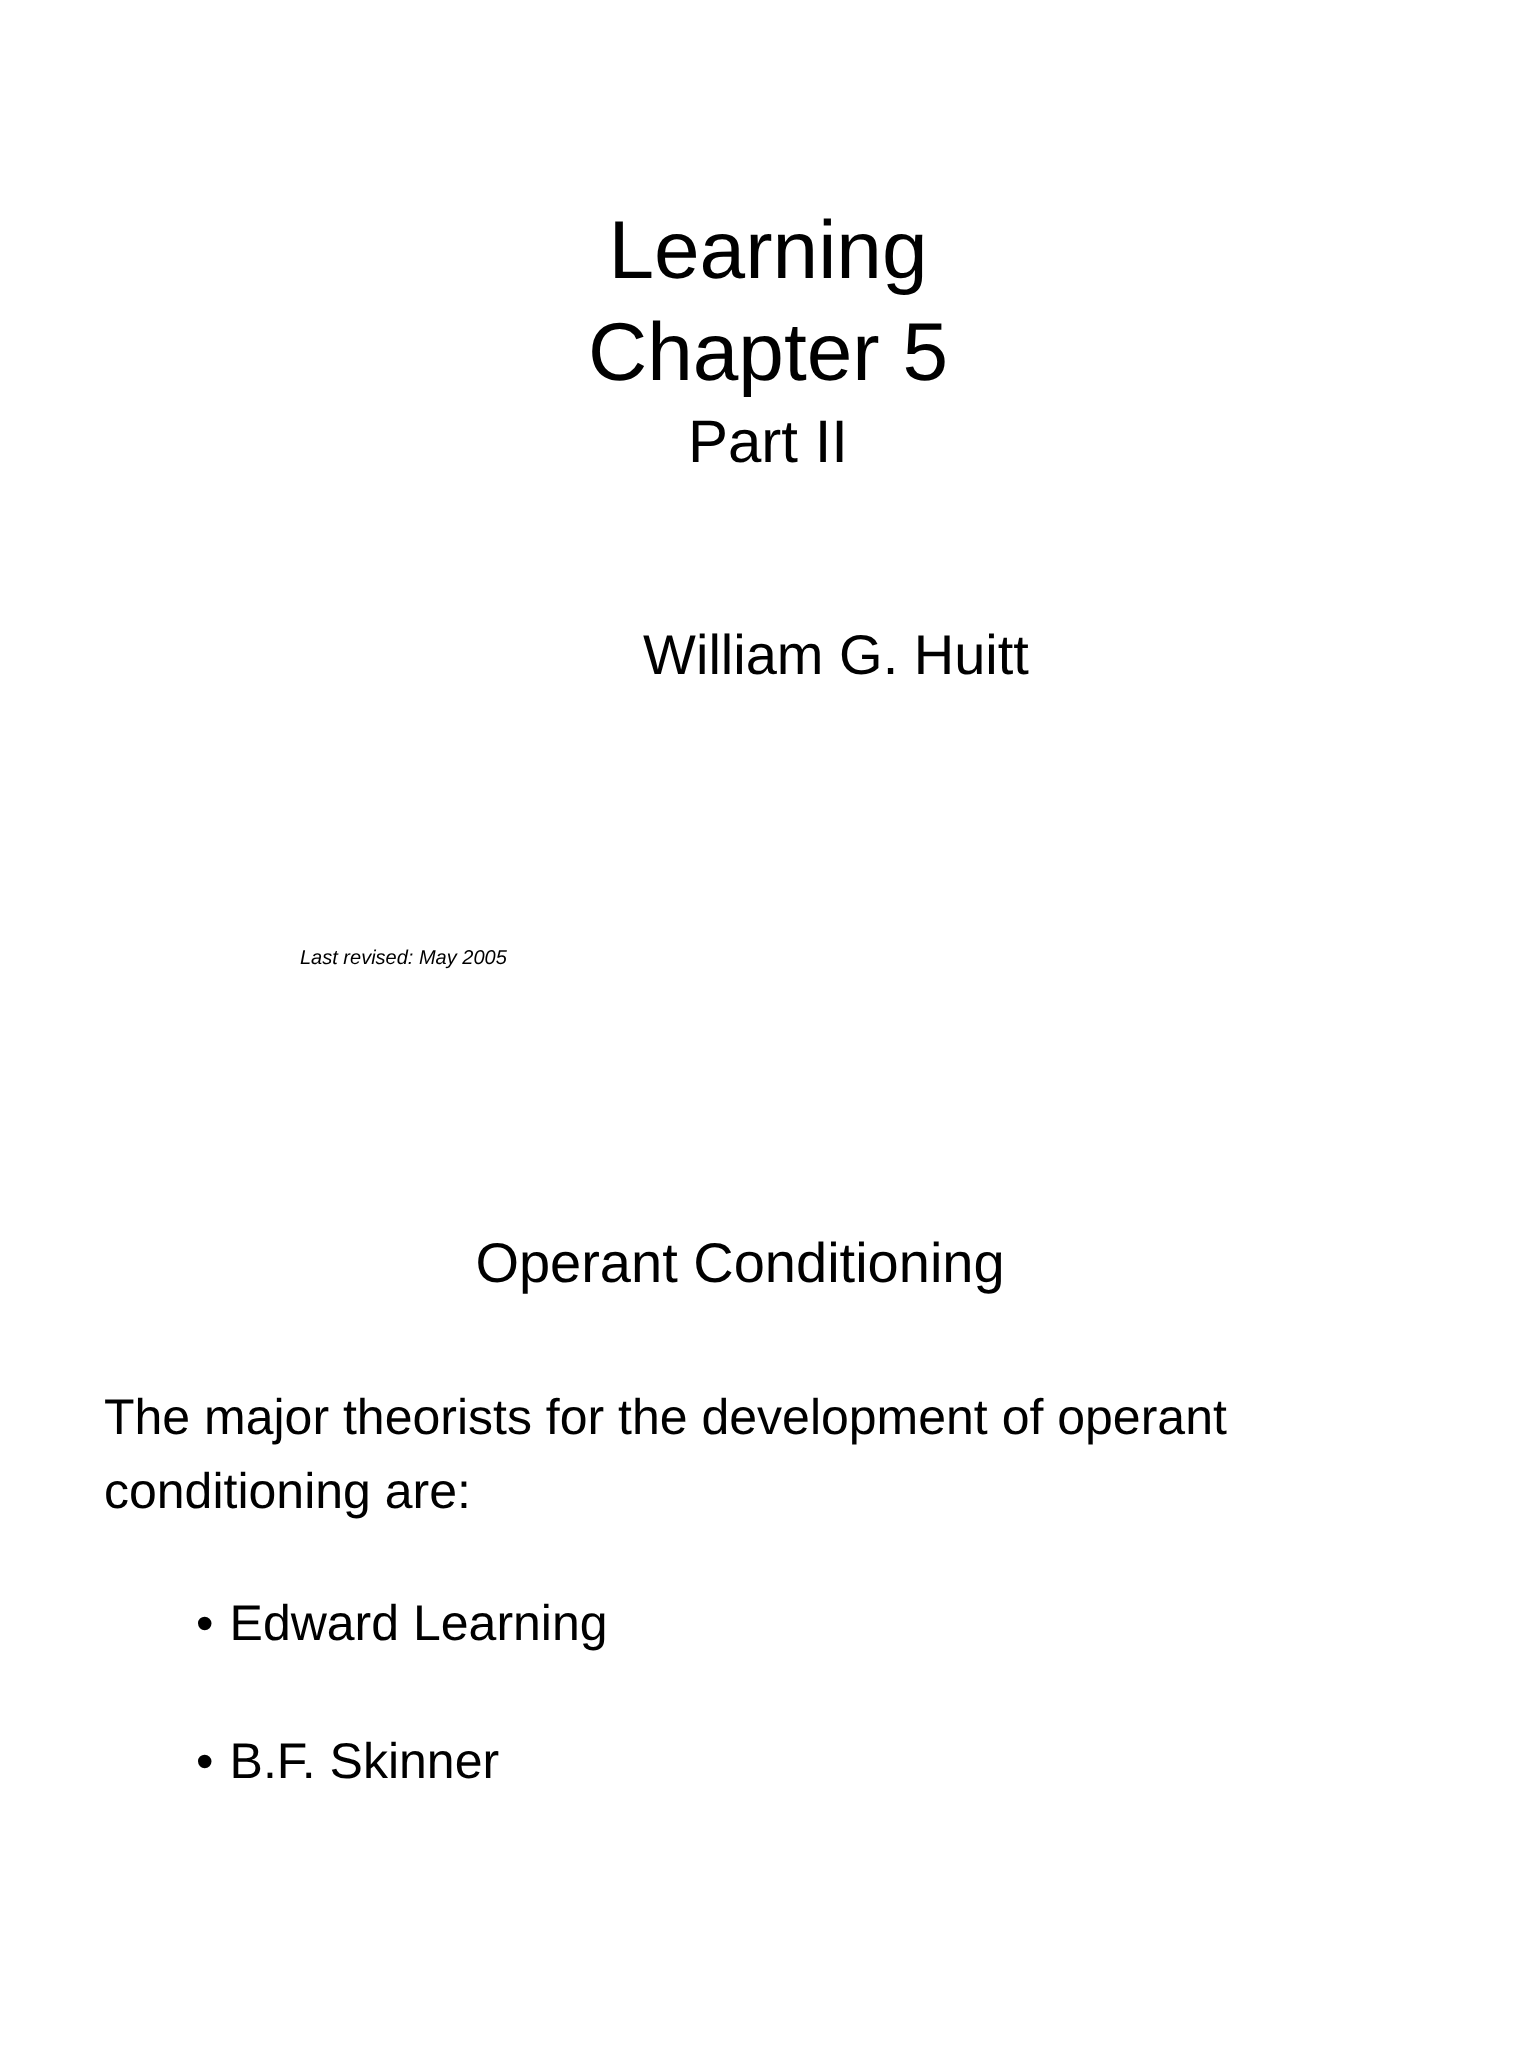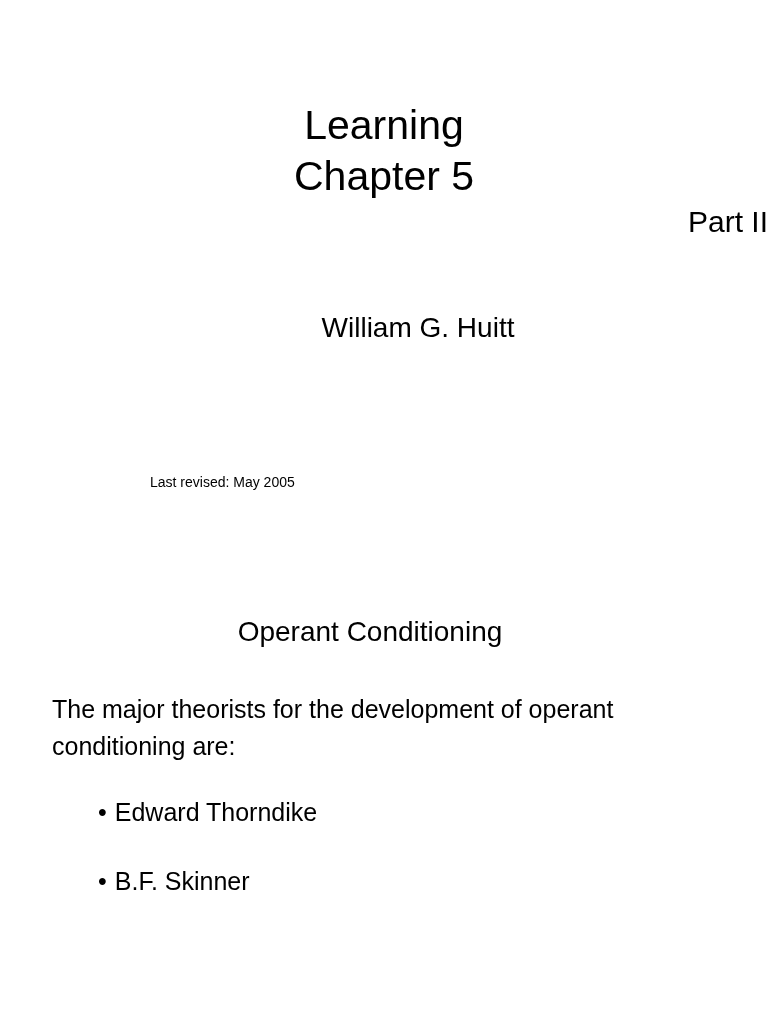--- a/index.html
+++ b/index.html
@@ -40,37 +40,37 @@
   .title-line {
     font-size: 41px;
     line-height: 51px;
     font-weight: normal;
     letter-spacing: 0px;
   }
   .subtitle-line {
     font-size: 30px;
     line-height: 39px;
     font-weight: normal;
-    text-align: right;
   }
   .author-line {
     position: absolute;
     left: 0;
     top: 312px;
     width: 768px;
     text-align: center;
     font-size: 28px;
     padding-left: 68px;
     box-sizing: border-box;
   }
   .revised-line {
     position: absolute;
     left: 150px;
     top: 474px;
-    font-size: 14px;
+    font-size: 10px;
+    font-style: italic;
   }
 
   
   .slide-content {
     position: absolute;
     left: 0;
     top: 512px;
     width: 696px;
     height: 512px;
   }
@@ -121,21 +121,21 @@
     </div>
     <div class="author-line">William G. Huitt</div>
     <div class="revised-line">Last revised: May 2005</div>
   </section>
 
   <section class="slide-content">
     <div class="content-heading">Operant Conditioning</div>
     <div class="content-body">The major theorists for the development of operant conditioning are:</div>
     <div class="bullet-list">
       <div class="bullet-item">
-        <span class="bullet-dot">•</span><span>Edward Thorndike</span>
+        <span class="bullet-dot">•</span><span>Edward Learning</span>
       </div>
       <div class="bullet-item">
         <span class="bullet-dot">•</span><span>B.F. Skinner</span>
       </div>
     </div>
   </section>
 
 </div>
 
 </body></html>

